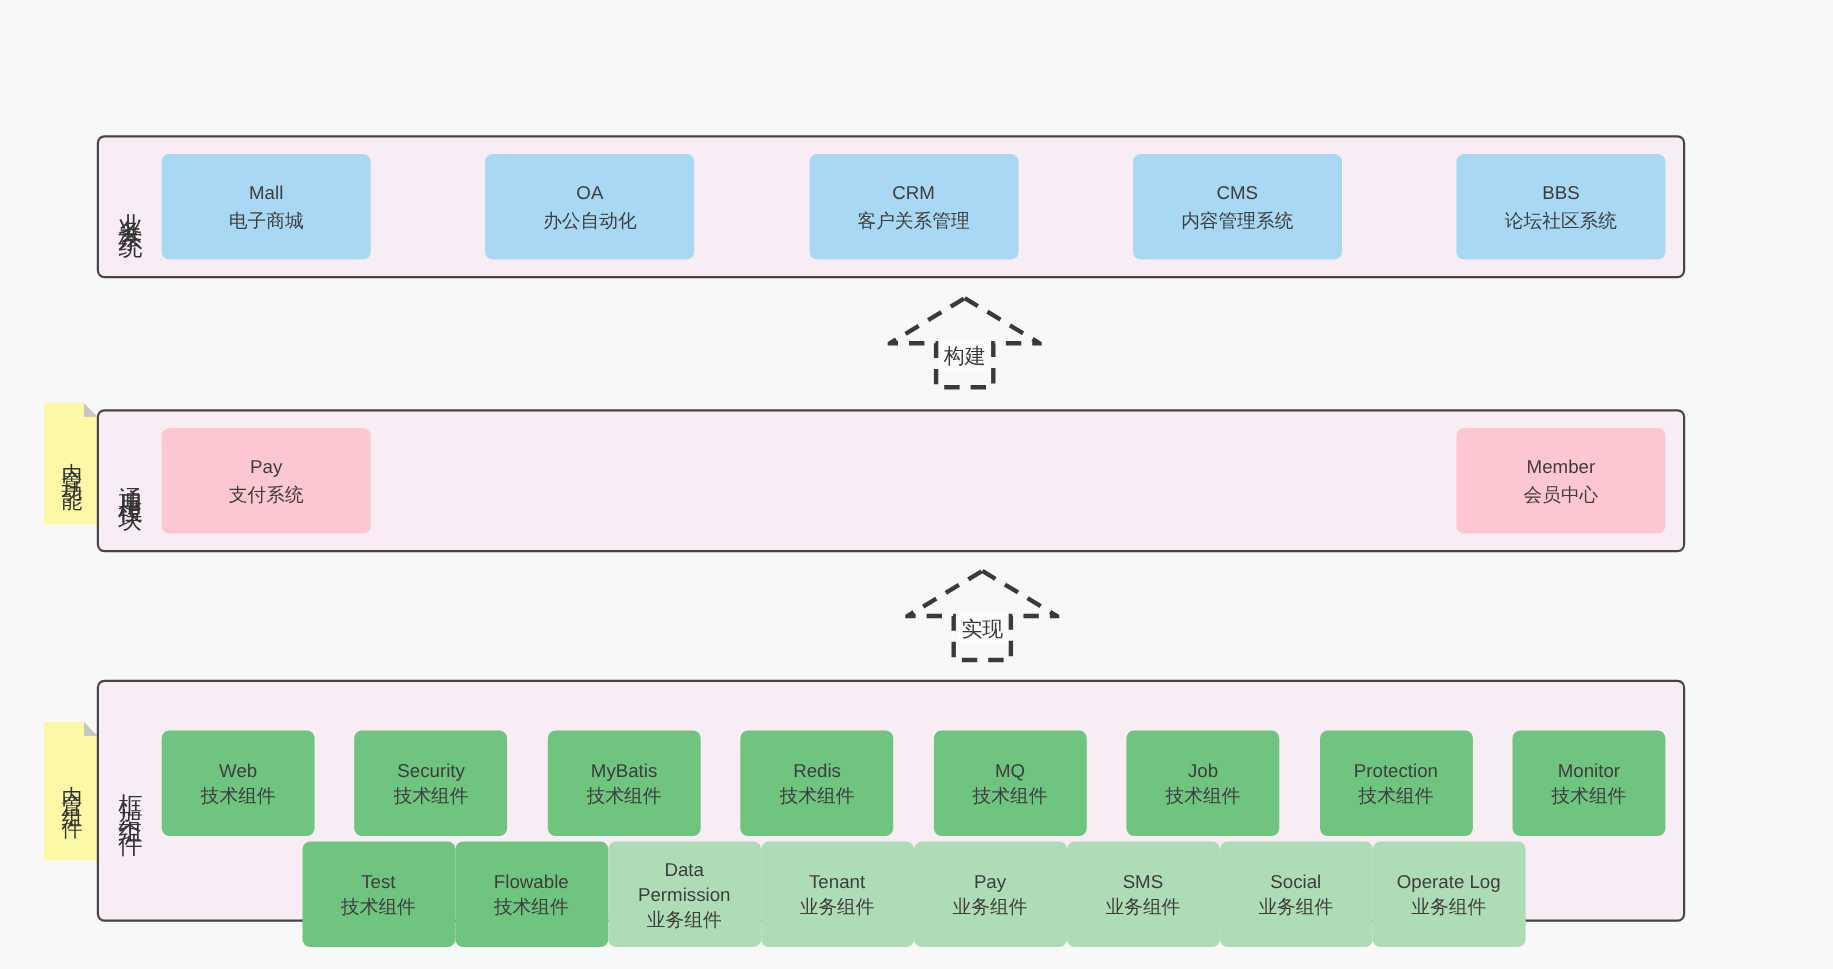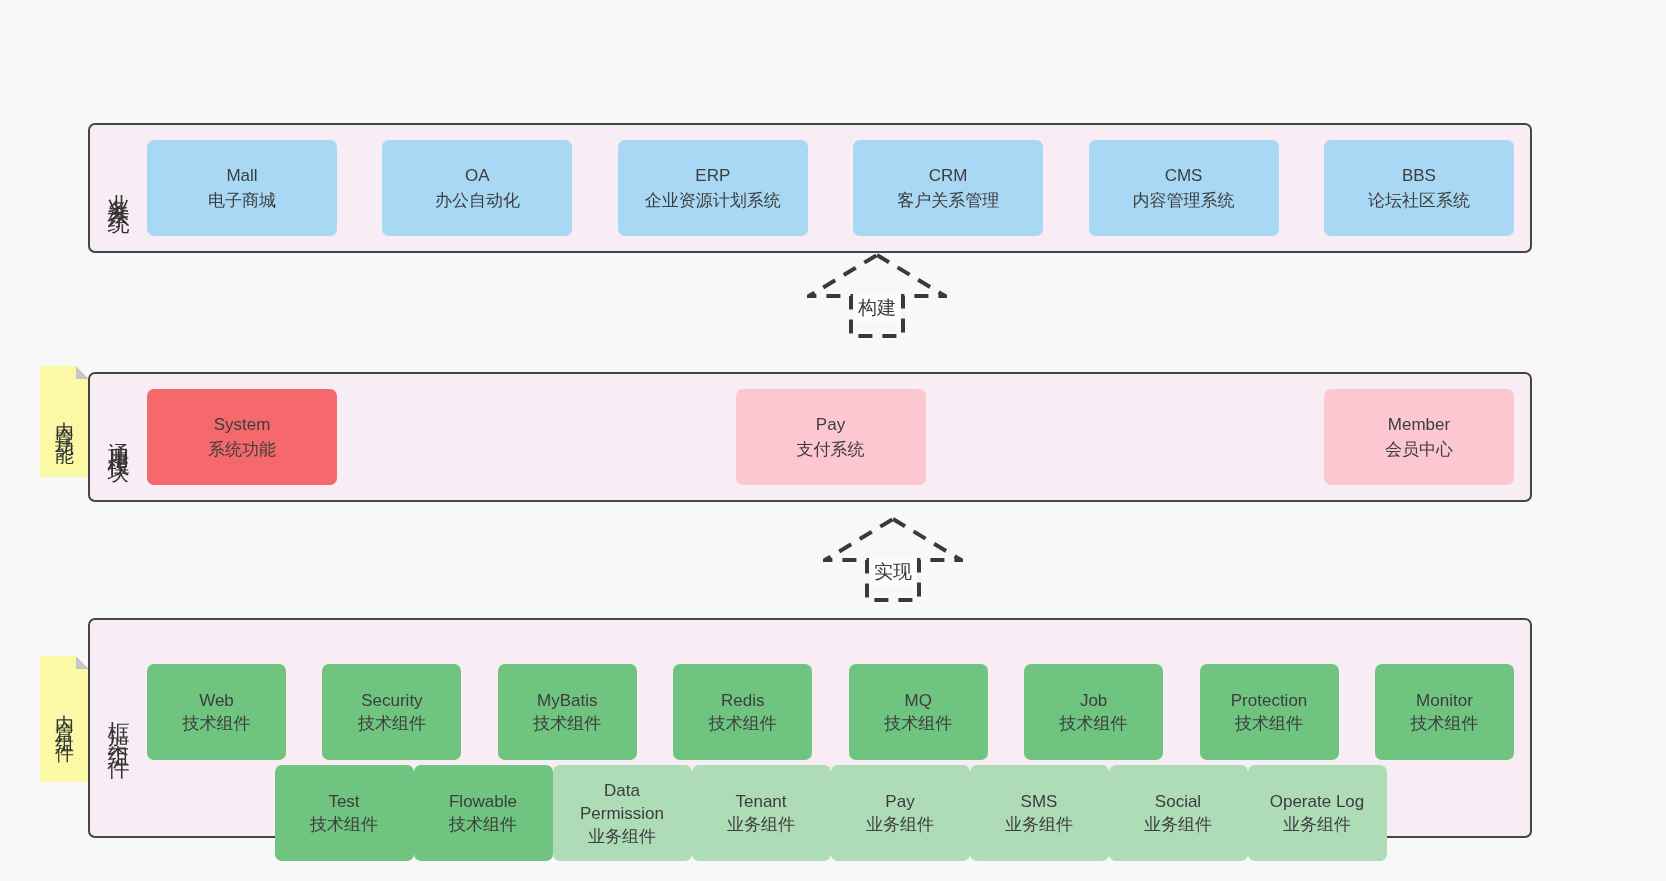--- a/index.html
+++ b/index.html
@@ -58,21 +58,21 @@
   }
   #sticky1 { top:366px; height:111px; }
   #sticky2 { top:656px; height:126px; letter-spacing:10px; }
   .fold {
     position:absolute; top:0; right:0; width:13px; height:13px;
     background:#c6c6c6;
     clip-path:polygon(0 0, 100% 100%, 0 100%);
   }
   .layer { z-index:1; }
   .arrow { position:absolute; width:140px; height:88px; z-index:1; }
-  #arrow1 { left:807px; top:252px; }
+  #arrow1 { left:807px; top:268px; }
   #arrow2 { left:823px; top:516px; }
   .arrow svg { position:absolute; left:0; top:0; }
   .arrow-label {
     position:absolute; left:50%; top:42px; transform:translateX(-50%);
     background:#fcfcfc; padding:1px 4px;
     font-size:19px; color:#3a3a3a; white-space:nowrap;
   }
 </style>
 </head>
 <body>
@@ -82,24 +82,20 @@
   <div class="boxes">
     <div class="box blue w190">
       <div>Mall</div>
       <div>电子商城</div>
     </div>
     <div class="box blue w190">
       <div>OA</div>
       <div>办公自动化</div>
     </div>
     <div class="box blue w190">
-      <div>ERP</div>
-      <div>企业资源计划系统</div>
-    </div>
-    <div class="box blue w190">
       <div>CRM</div>
       <div>客户关系管理</div>
     </div>
     <div class="box blue w190">
       <div>CMS</div>
       <div>内容管理系统</div>
     </div>
     <div class="box blue w190">
       <div>BBS</div>
       <div>论坛社区系统</div>
@@ -115,24 +111,20 @@
 </div>
 
 <div class="sticky" id="sticky1">
   <span>内置功能</span>
   <i class="fold"></i>
 </div>
 
 <div class="layer" id="layer2">
   <div class="vlabel">通用模块</div>
   <div class="boxes">
-    <div class="box red w190">
-      <div>System</div>
-      <div>系统功能</div>
-    </div>
     <div class="box pink w190">
       <div>Pay</div>
       <div>支付系统</div>
     </div>
     <div class="box pink w190">
       <div>Member</div>
       <div>会员中心</div>
     </div>
   </div>
 </div>

